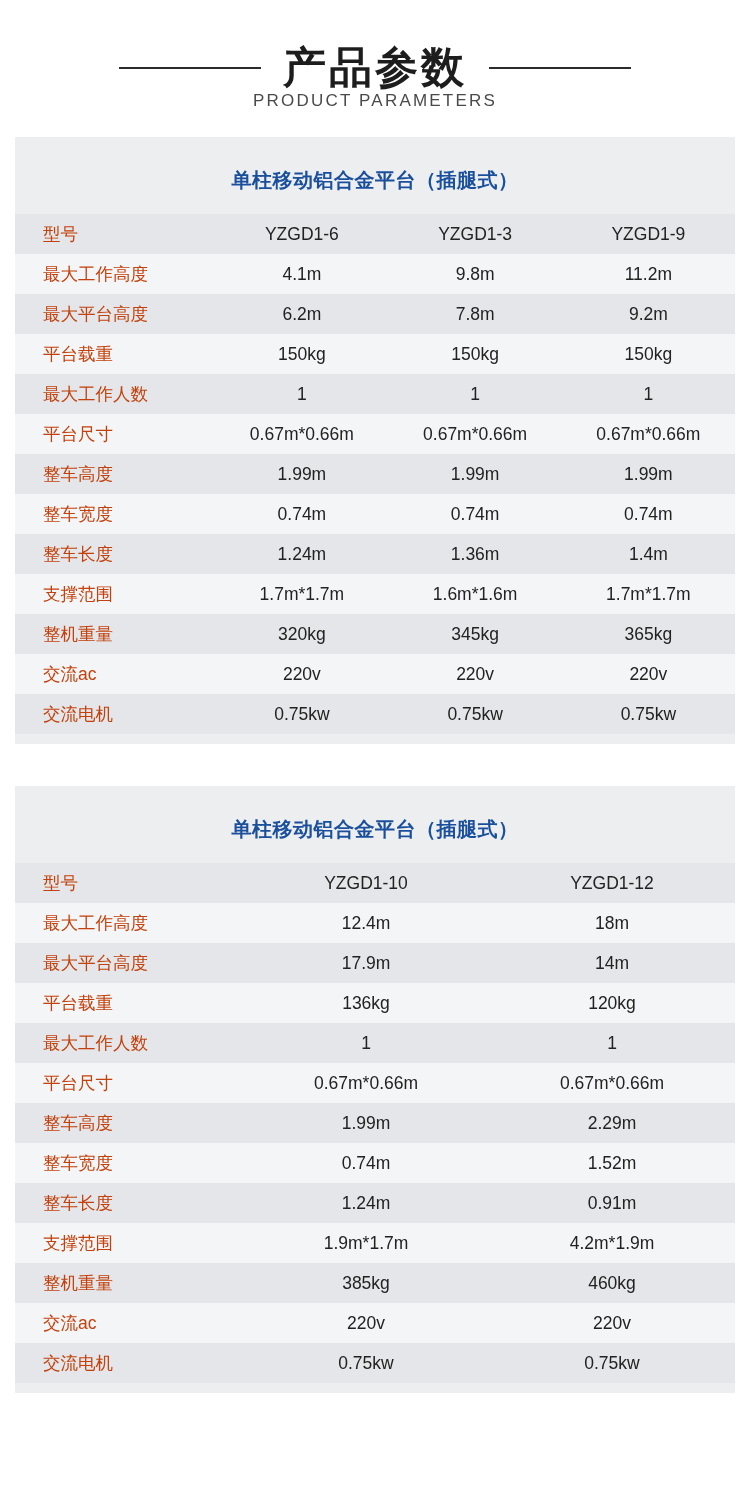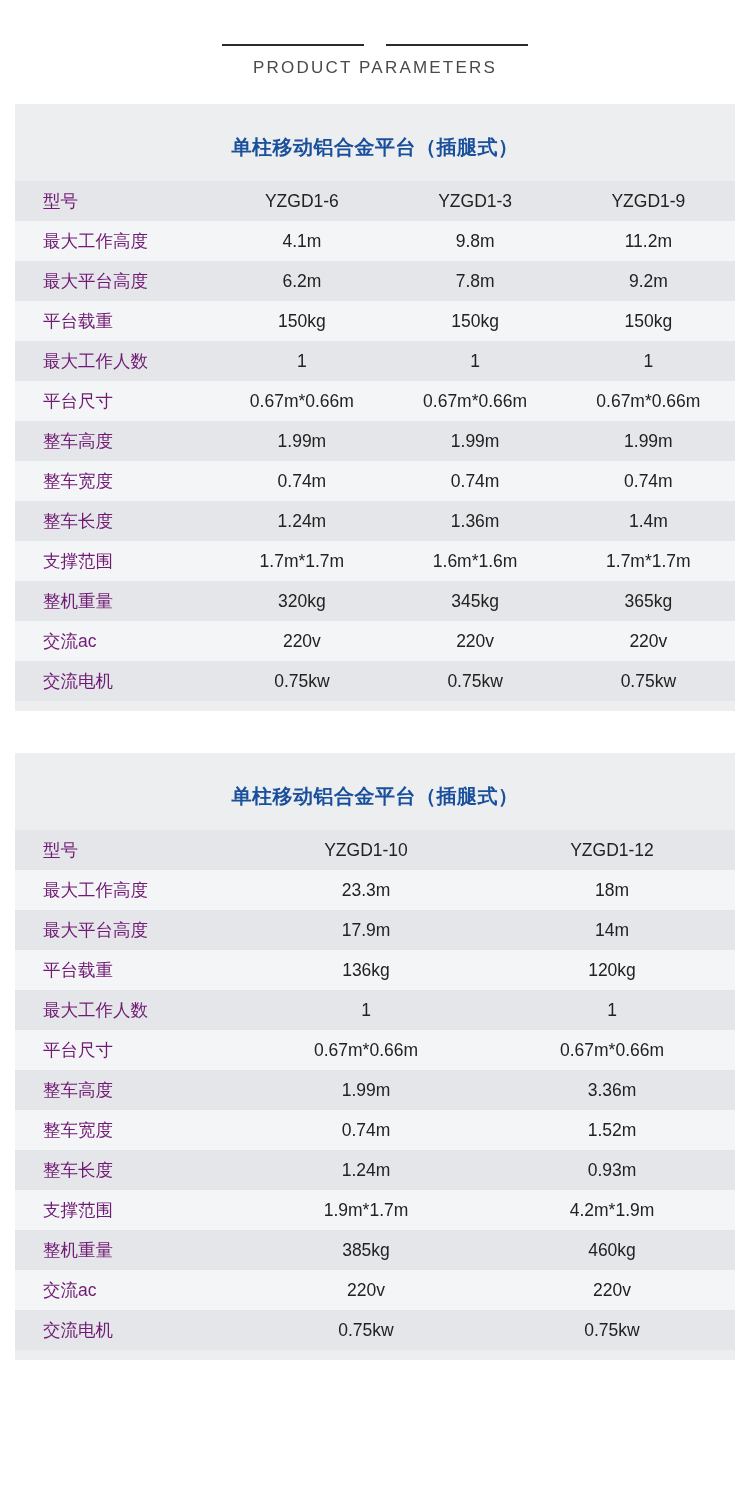--- a/index.html
+++ b/index.html
@@ -43,21 +43,20 @@
   }
   .main-title {
     font-size: 43px;
     font-weight: bold;
     letter-spacing: 3px;
     color: #1d1d1d;
     line-height: 1.1;
     white-space: nowrap;
   }
   .sub-title {
-    margin-top: 12px;
     font-size: 17px;
     letter-spacing: 2.2px;
     color: #4a4a4a;
     font-weight: normal;
   }
 
   
   .table-block {
     width: 720px;
     margin: 0 auto 26px auto;
@@ -87,21 +86,21 @@
     font-size: 17.5px;
     color: #222;
     text-align: center;
     vertical-align: middle;
     padding: 0;
   }
   .tbl td.label {
     text-align: left;
     padding-left: 28px;
     font-size: 17.5px;
-    color: #701a75;
+    color: #c2410c;
   }
   .tbl tr.even td {
     background: #e4e6e9;
   }
   .tbl tr.odd td {
     background: #f4f5f6;
   }
 
   
   .t3 col.c-label { width: 200px; }
@@ -116,20 +115,21 @@
   }
 </style>
 </head>
 <body>
 
 <div class="page">
 
   <div class="header">
     <div class="title-row">
       <span class="title-rule"></span>
+      <span class="main-title">产品参数</span>
       <span class="title-rule"></span>
     </div>
     <div class="sub-title">PRODUCT PARAMETERS</div>
   </div>
 
   <div class="table-block">
     <table class="tbl t3">
       <colgroup>
         <col class="c-label">
           <col class="c-val">
@@ -229,21 +229,21 @@
       </colgroup>
       <caption>单柱移动铝合金平台（插腿式）</caption>
       <tbody>
           <tr class="even">
             <td class="label">型号</td>
             <td>YZGD1-10</td>
             <td>YZGD1-12</td>
           </tr>
           <tr class="odd">
             <td class="label">最大工作高度</td>
-            <td>23.3m</td>
+            <td>12.4m</td>
             <td>18m</td>
           </tr>
           <tr class="even">
             <td class="label">最大平台高度</td>
             <td>17.9m</td>
             <td>14m</td>
           </tr>
           <tr class="odd">
             <td class="label">平台载重</td>
             <td>136kg</td>
@@ -255,31 +255,31 @@
             <td>1</td>
           </tr>
           <tr class="odd">
             <td class="label">平台尺寸</td>
             <td>0.67m*0.66m</td>
             <td>0.67m*0.66m</td>
           </tr>
           <tr class="even">
             <td class="label">整车高度</td>
             <td>1.99m</td>
-            <td>3.36m</td>
+            <td>2.29m</td>
           </tr>
           <tr class="odd">
             <td class="label">整车宽度</td>
             <td>0.74m</td>
             <td>1.52m</td>
           </tr>
           <tr class="even">
             <td class="label">整车长度</td>
             <td>1.24m</td>
-            <td>0.93m</td>
+            <td>0.91m</td>
           </tr>
           <tr class="odd">
             <td class="label">支撑范围</td>
             <td>1.9m*1.7m</td>
             <td>4.2m*1.9m</td>
           </tr>
           <tr class="even">
             <td class="label">整机重量</td>
             <td>385kg</td>
             <td>460kg</td>

